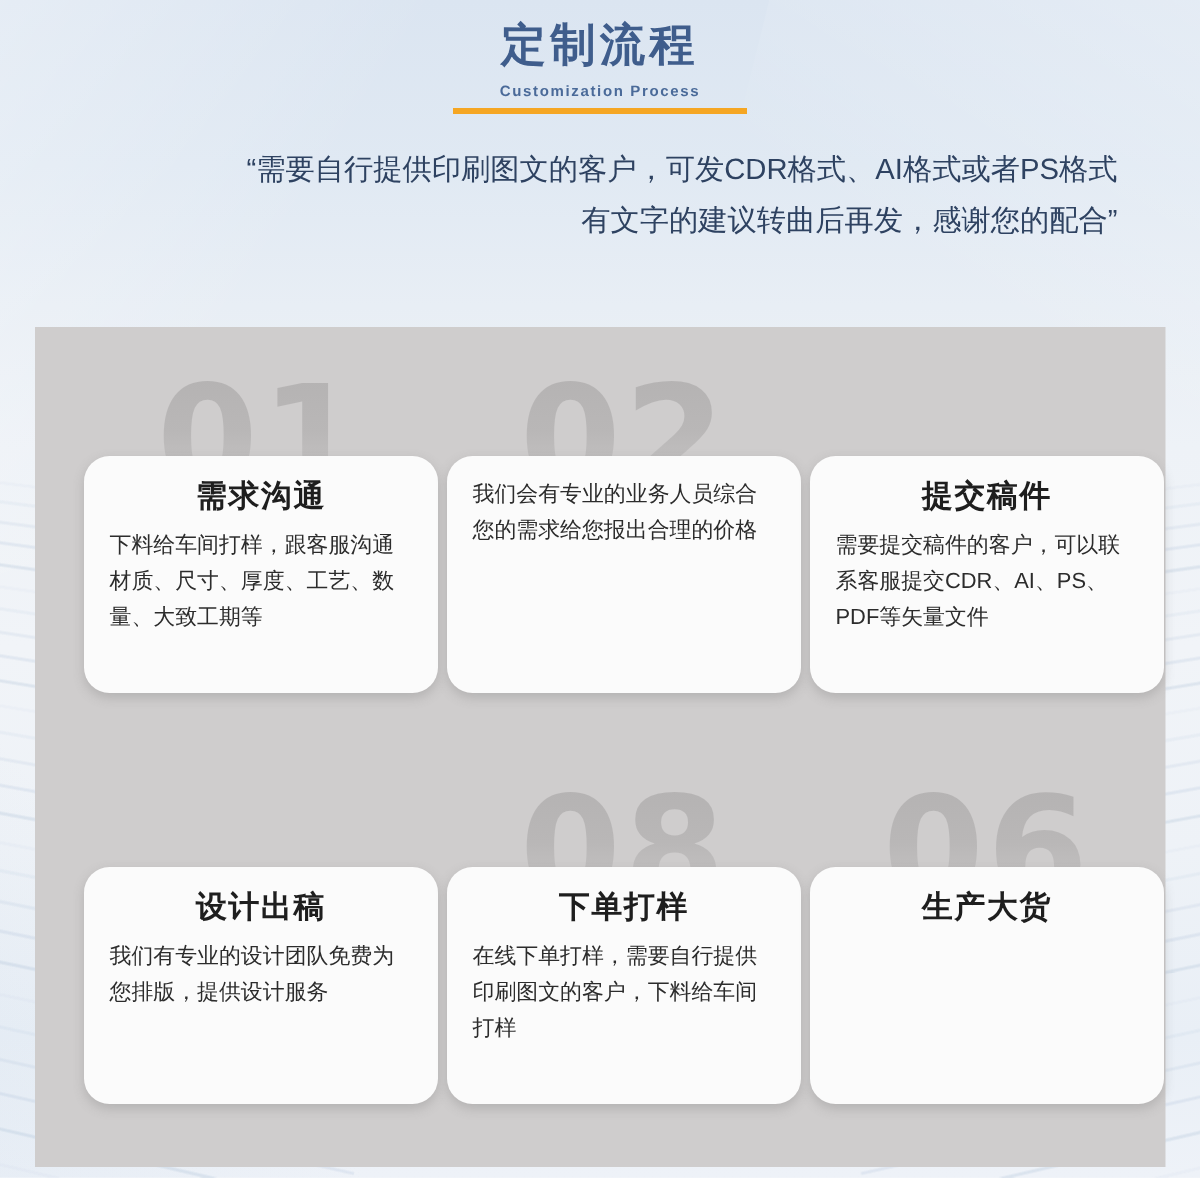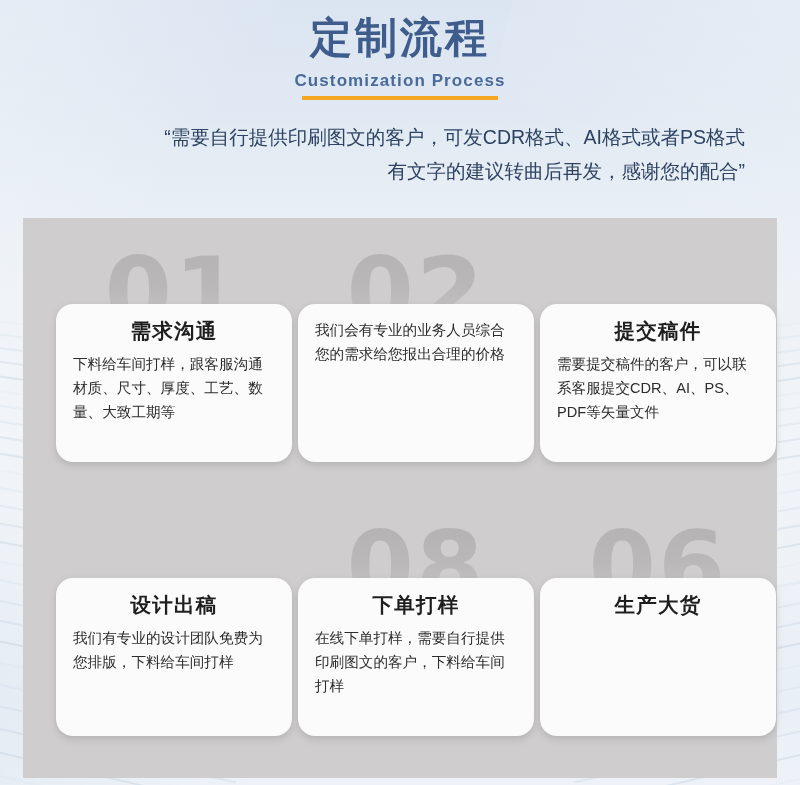--- a/index.html
+++ b/index.html
@@ -74,36 +74,36 @@
   }
 
   
   .header {
     position: relative;
     text-align: center;
     padding-top: 12px;
     z-index: 3;
   }
   .title-cn {
-    font-size: 42px;
+    font-size: 30px;
     font-weight: 700;
     letter-spacing: 3px;
     color: #3f5d8c;
     line-height: 1.25;
     margin: 0;
     font-family: "Liberation Sans", "DejaVu Sans", sans-serif;
   }
   .subtitle-wrap {
     display: inline-block;
     position: relative;
     margin-top: 6px;
     padding-bottom: 9px;
   }
   .subtitle-en {
-    font-size: 17px;
+    font-size: 10px;
     font-weight: 700;
     letter-spacing: 1.1px;
     color: #4a6a99;
     white-space: nowrap;
   }
   .underline {
     position: absolute;
     left: 50%;
     transform: translateX(-50%);
     bottom: 0;
@@ -301,21 +301,21 @@
           <div class="card-title">提交稿件</div>
           <div class="card-desc">需要提交稿件的客户，可以联系客服提交CDR、AI、PS、PDF等矢量文件</div>
         </div>
       </div>
     </div>
 
     <div class="row r2">
       <div class="cell c1">
         <div class="card">
           <div class="card-title">设计出稿</div>
-          <div class="card-desc">我们有专业的设计团队免费为您排版，下料给车间打样</div>
+          <div class="card-desc">我们有专业的设计团队免费为您排版，提供设计服务</div>
         </div>
       </div>
       <div class="cell c2">
         <div class="bignum">08</div>
         <div class="card">
           <div class="card-title">下单打样</div>
           <div class="card-desc">在线下单打样，需要自行提供印刷图文的客户，下料给车间打样</div>
         </div>
       </div>
       <div class="cell c3">

